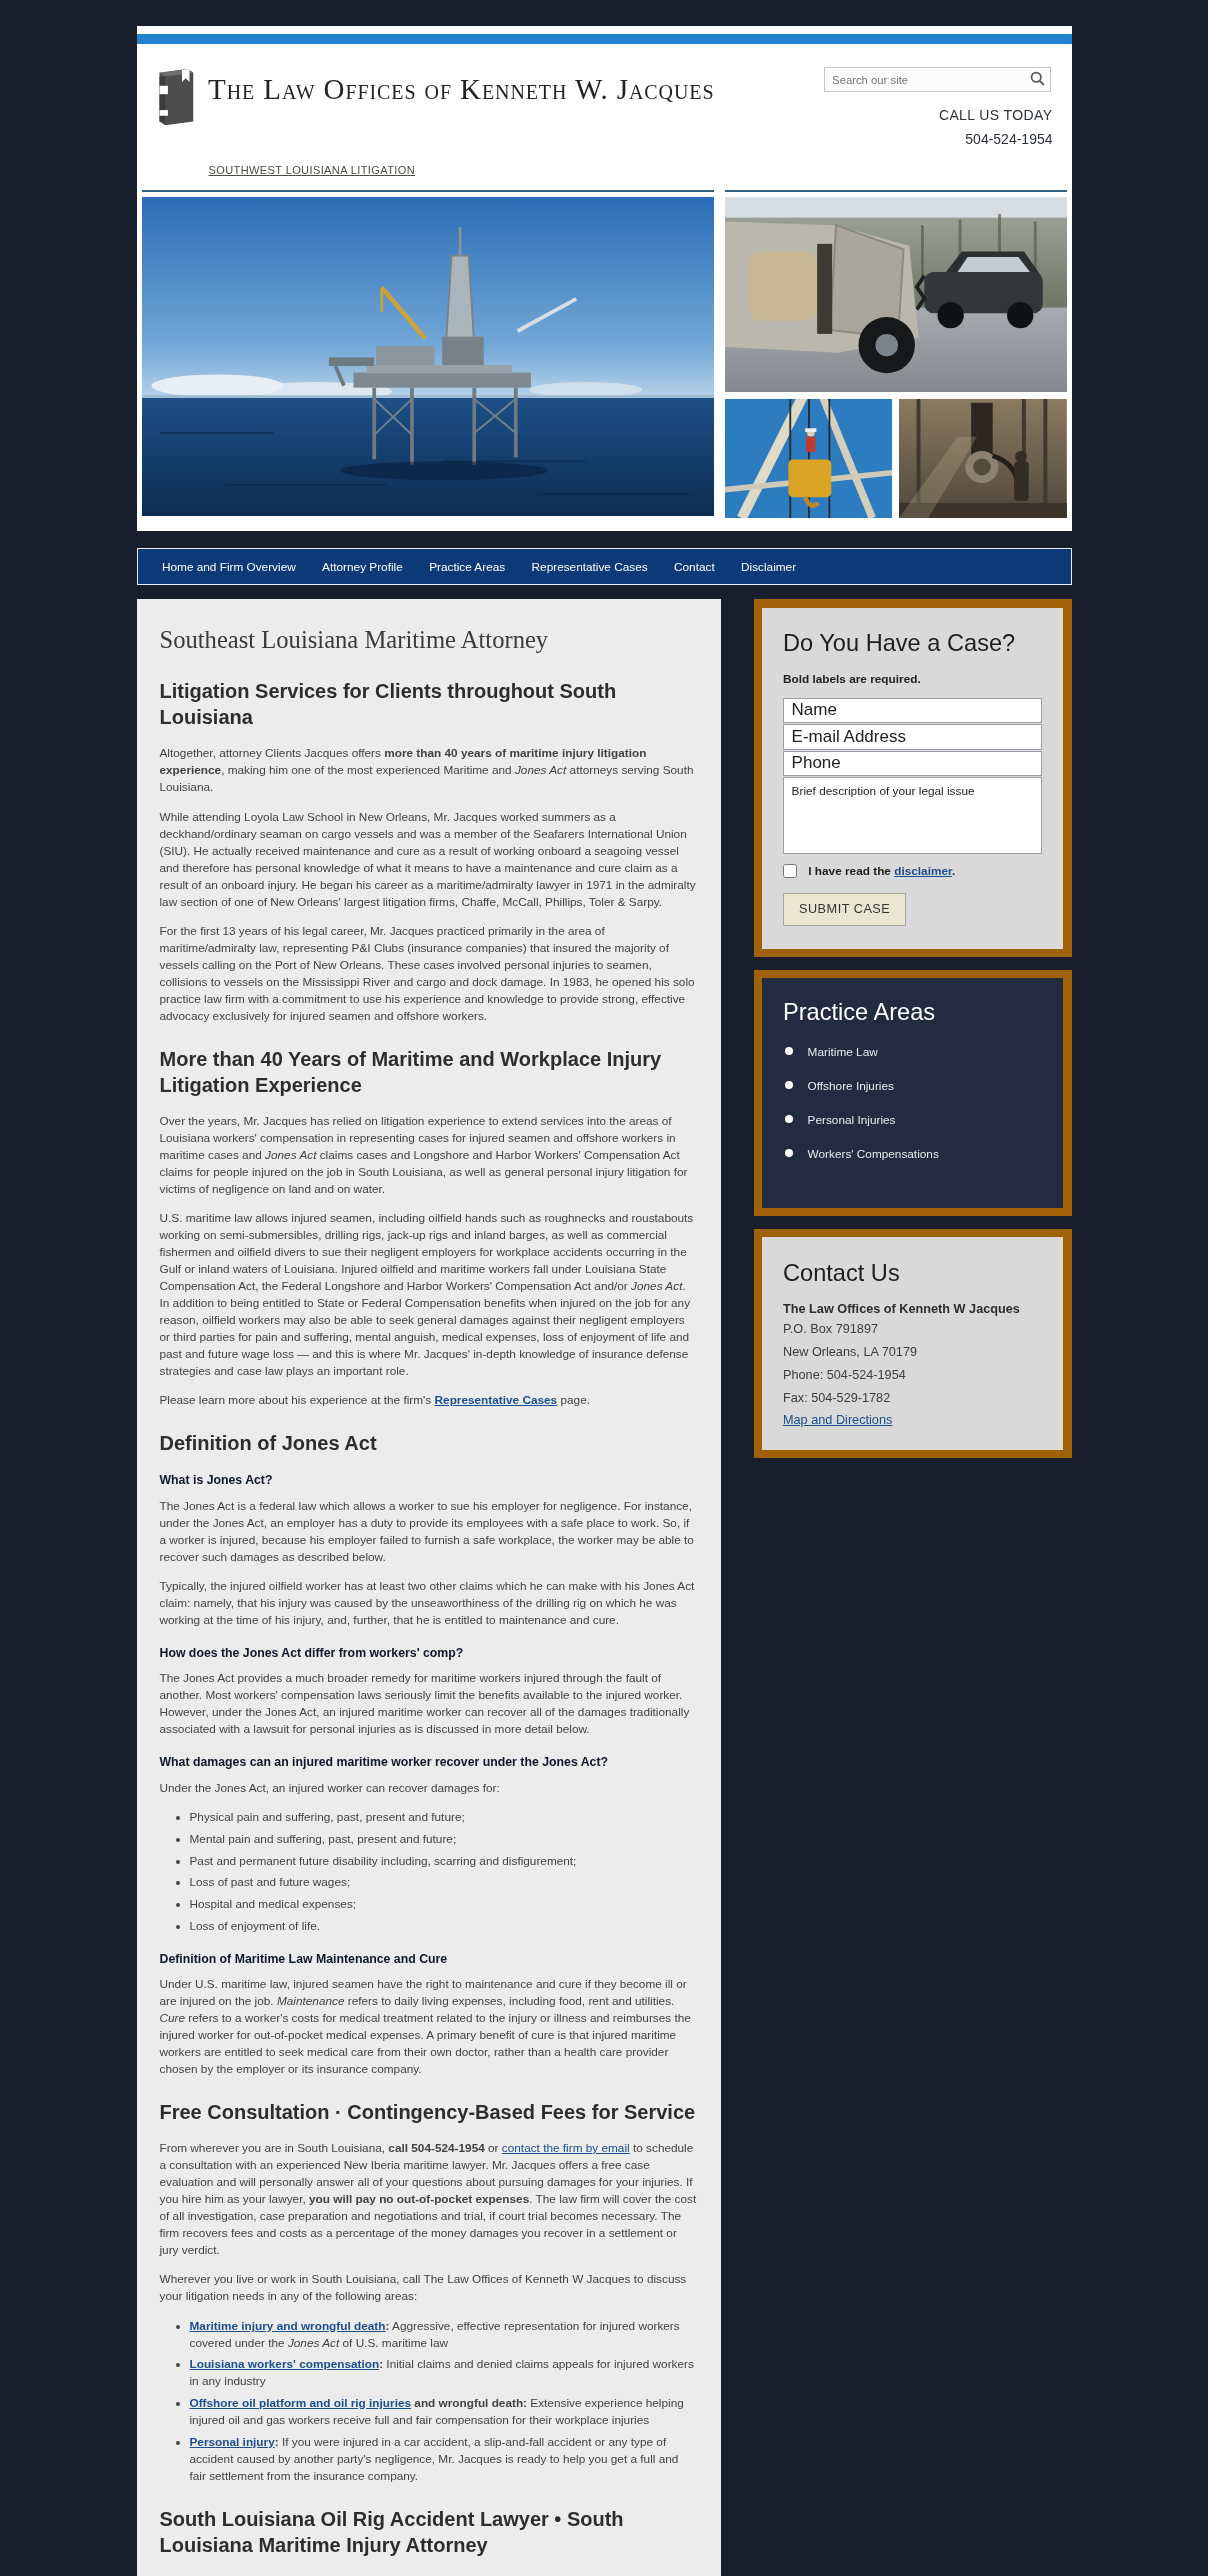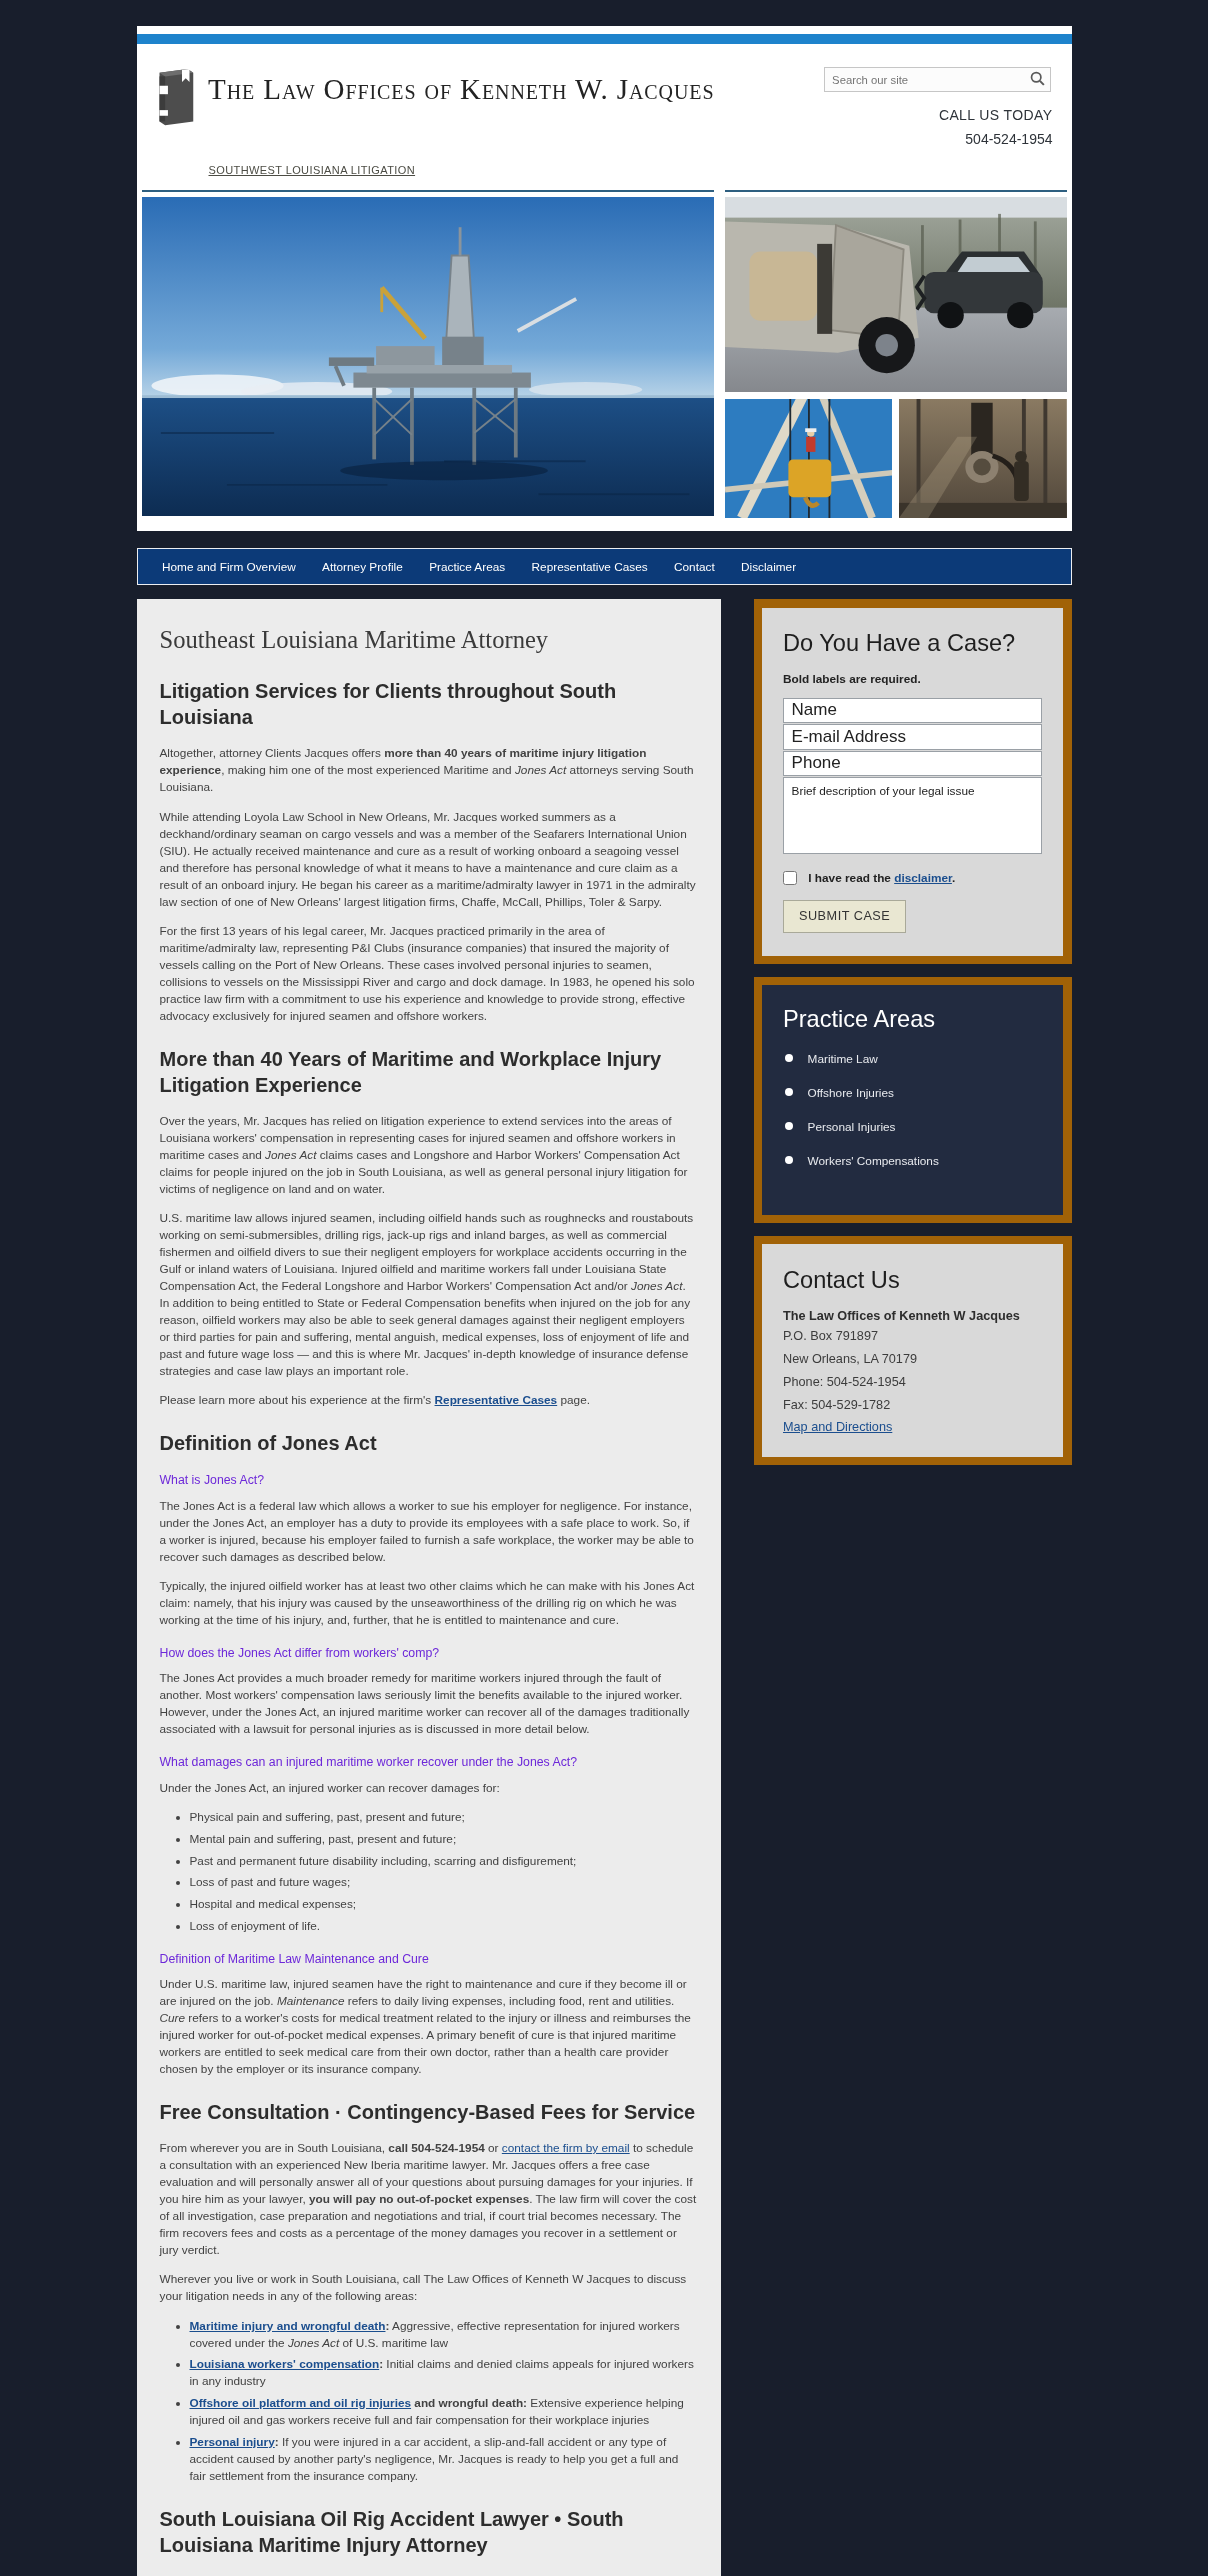--- a/index.html
+++ b/index.html
@@ -42,34 +42,34 @@
   .main-panel { width:584px; flex:0 0 584px; background:#ececec; padding:24.6px 23px 28px; }
   .sidebar { width:318px; flex:0 0 318px; }
   .side-panel { background:#a16207; padding:8.5px; margin-bottom:12.3px; }
   .gray-box { background:#d9d9d9; padding:19px 21px 23px; }
   .navy-box { background:#222b40; padding:17px 21px 23px; }
 
   
   #article h1 { font-family:"Liberation Serif","DejaVu Serif",serif; font-weight:400; font-size:24.6px;
     color:#3a3a3a; margin:1.9px 0 24.6px; }
   #article h2 { font-size:20px; color:#2d2d2d; margin:21px 0 15px; line-height:1.3; font-weight:bold; }
-  #article h3 { font-size:12.3px; color:#6d28d9; margin:17px 0 10.4px; font-weight:normal; }
+  #article h3 { font-size:12.3px; color:#0f172a; margin:17px 0 10.4px; font-weight:bold; }
   #article p { font-size:11.8px; line-height:17px; color:#424242; margin:0 0 12.3px; }
   #article ul { margin:0 0 12.3px; padding-left:30px; }
   #article li { font-size:11.8px; line-height:17px; color:#424242; margin-bottom:4.7px; }
   .b { font-weight:bold; } .i { font-style:italic; }
   .lnk { color:#1b4e8e; text-decoration:underline; cursor:pointer; }
 
   
   .side-title { font-size:23.6px; font-weight:400; color:#1e1e1e; margin:3.8px 0 15px; }
   .navy-box .side-title { color:#fff; margin-bottom:19px; }
   .bold-note { font-size:11.8px; font-weight:bold; color:#222; margin:0 0 11.3px; }
   .f-input { width:100%; height:25.5px; border:0.9px solid #9aa0a6; background:#fff; margin-bottom:1px;
     padding:0 7.6px; font-size:17px; color:#222; font-family:inherit; }
-  .f-textarea { width:100%; height:77px; border:0.9px solid #9aa0a6; background:#fff; margin-bottom:8px;
+  .f-textarea { width:100%; height:77px; border:0.9px solid #9aa0a6; background:#fff; margin-bottom:1px;
     padding:5.7px 7.6px; font-size:11.8px; color:#222; font-family:inherit; resize:none; }
   .agree-row { display:flex; align-items:flex-start; gap:11.3px; margin:5.7px 0 15px; }
   .agree-row input { width:14px; height:14px; margin:0; }
   .agree-text { font-size:11.8px; font-weight:bold; color:#222; }
   .submit-btn { background:#e9e7d2; border:0.9px solid #a9a999; padding:8.5px 15px; font-size:12.7px;
     color:#333; letter-spacing:0.5px; cursor:pointer; font-family:inherit; }
 
   
   #practice-list { list-style:none; margin:0; padding:0 0 3.8px; }
   #practice-list li { position:relative; color:#e9ebef; font-size:11.8px; padding-left:24.6px;

